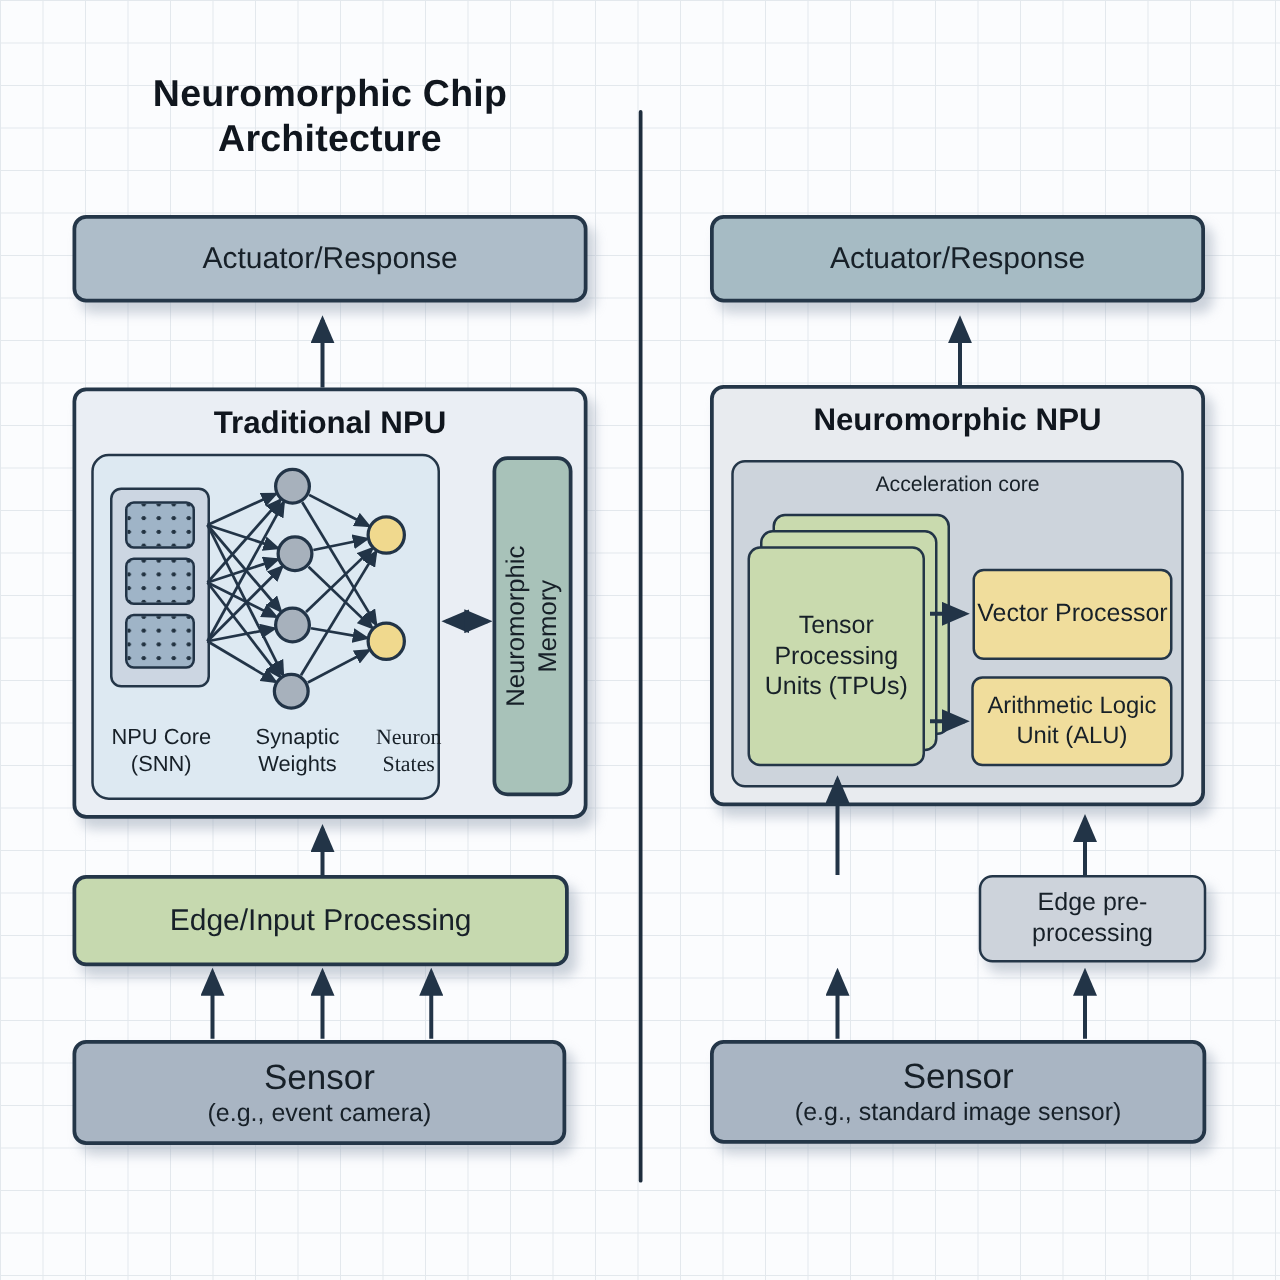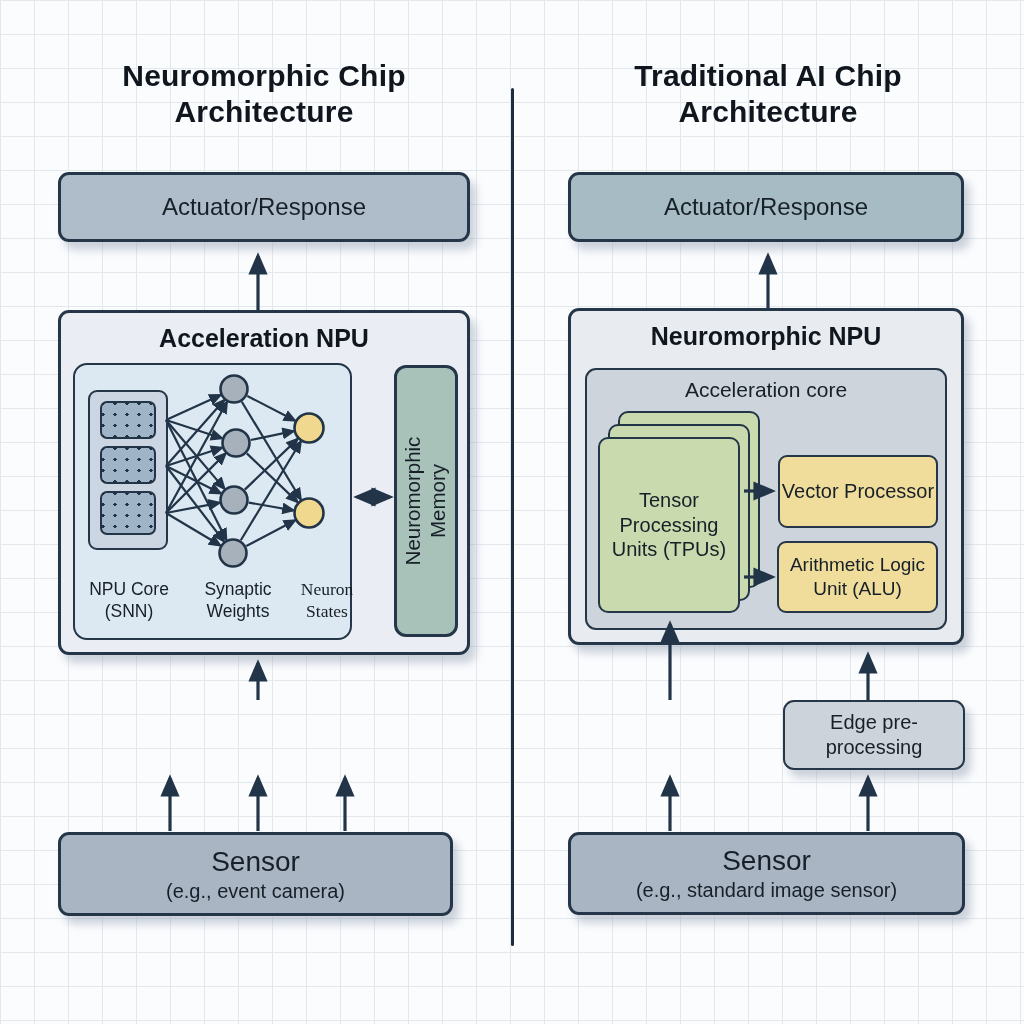--- a/index.html
+++ b/index.html
@@ -37,21 +37,21 @@
     border:3px solid var(--outline); border-radius:11px;
     display:flex; flex-direction:column; align-items:center; justify-content:center;
     text-align:center;
   }
   .shadow{ box-shadow:6px 8px 9px rgba(145,158,175,0.45); }
   .title{
     position:absolute; text-align:center; font-weight:bold; font-size:30px;
     line-height:1.2; color:var(--text-dark); letter-spacing:0.2px;
   }
   .label-24{ font-size:24px; }
-  .label-21{ font-size:21px; }
+  .label-21{ font-size:17px; }
   .label-20{ font-size:20px; line-height:1.24; }
   .npu-title{ position:absolute; top:11px; left:0; right:0; text-align:center;
     font-weight:bold; font-size:25px; color:var(--text-dark); }
   .sub{ font-size:20px; margin-top:2px; }
   .sensor-main{ font-size:28px; }
   .core-label{ position:absolute; font-size:17.5px; line-height:1.26; text-align:center; }
   #divider{ position:absolute; left:511px; top:88px; width:3px; height:858px;
     background:#1e2d3d; border-radius:2px; }
   .chip{
     position:absolute; box-sizing:border-box; border:2.5px solid #223447; border-radius:7px;
@@ -68,47 +68,49 @@
     line-height:1.2; color:var(--text-label);
   }
   svg.overlay{ position:absolute; left:0; top:0; pointer-events:none; z-index:30; }
 </style>
 </head>
 <body>
 
 <div id="canvas">
 
   <div class="title" style="left:97px; top:58px; width:334px;">Neuromorphic Chip Architecture</div>
-  <div class="title" style="left:601px; top:58px; width:334px;">Traditional AI Chip Architecture</div>
 
   <div id="divider"></div>
 
   <div class="box shadow label-24" style="left:58px; top:172px; width:412px; height:70px; background:var(--gray-blue);">
     <span>Actuator/Response</span>
   </div>
 
   <div class="box shadow" style="left:58px; top:310px; width:412px; height:345px; background:var(--panel); justify-content:flex-start;">
-    <div class="npu-title">Acceleration NPU</div>
+    <div class="npu-title">Traditional NPU</div>
   </div>
 
   <div class="box" style="left:73px; top:363px; width:279px; height:277px; background:var(--inner); border-width:2.5px; border-radius:14px;"></div>
 
   <div class="box" style="left:88px; top:390px; width:80px; height:160px; background:var(--chipcont); border-width:2.5px; border-radius:9px;"></div>
   <div class="chip" style="left:100px; top:401px; width:56px; height:38px;"></div>
   <div class="chip" style="left:100px; top:446px; width:56px; height:38px;"></div>
   <div class="chip" style="left:100px; top:491px; width:56px; height:44px;"></div>
 
   <div class="core-label" style="left:78px; top:578px; width:102px;">NPU Core (SNN)</div>
   <div class="core-label" style="left:196px; top:578px; width:84px;">Synaptic Weights</div>
   <div class="core-label" style="left:292px; top:578px; width:70px;font-family:Liberation Serif, serif;">Neuron States</div>
 
   <div class="box" style="left:394px; top:365px; width:64px; height:272px; background:var(--memory); border-radius:12px;">
     <div id="memory-text">Neuromorphic Memory</div>
   </div>
 
+  <div class="box shadow label-24" style="left:58px; top:700px; width:397px; height:73px; background:var(--green);">
+    <span>Edge/Input Processing</span>
+  </div>
 
   <div class="box shadow" style="left:58px; top:832px; width:395px; height:84px; background:var(--sensor);">
     <span class="sensor-main">Sensor</span>
     <span class="sub">(e.g., event camera)</span>
   </div>
 
   <div class="box shadow label-24" style="left:568px; top:172px; width:396px; height:70px; background:var(--gray-blue2);">
     <span>Actuator/Response</span>
   </div>
 

